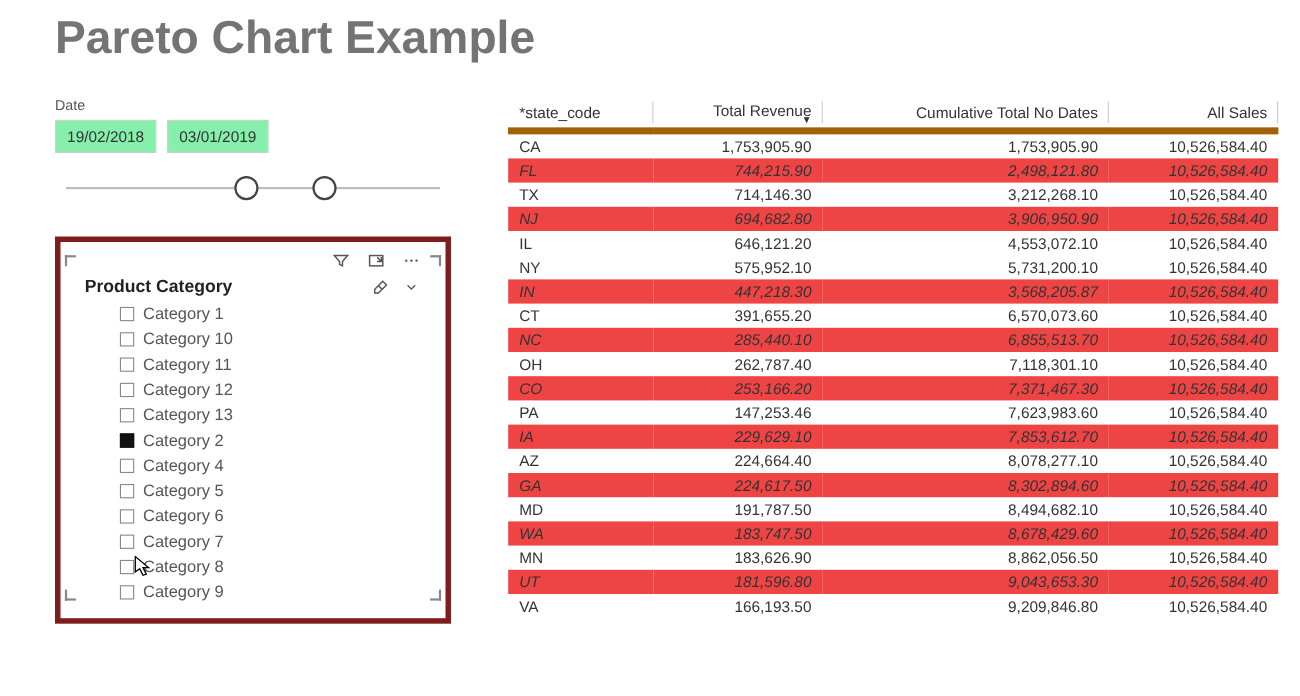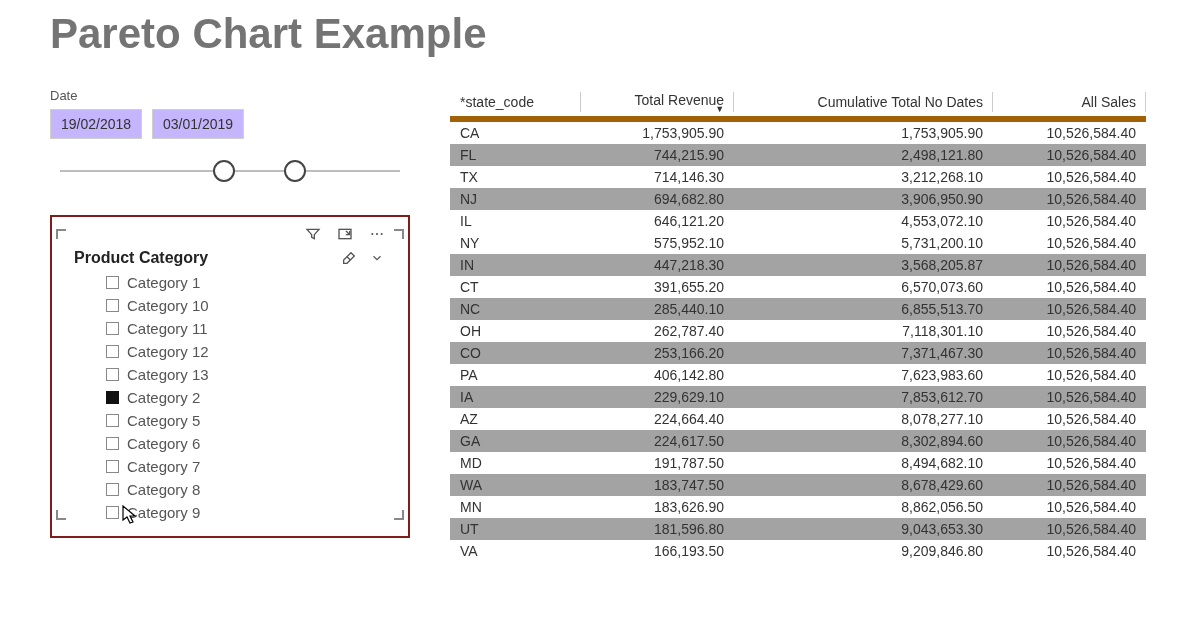--- a/index.html
+++ b/index.html
@@ -7,31 +7,31 @@
     margin: 0;
     padding: 0;
     font-family: "Segoe UI", Arial, sans-serif;
     background: #ffffff;
     color: #333;
     width: 1182px;
     height: 633px;
     overflow: hidden;
   }
   .page {
-    padding: 0 36px 20px 50px;
+    padding: 0 20px 20px 50px;
   }
   .title {
     font-size: 42px;
     font-weight: 600;
     color: #747474;
     margin: 10px 0 30px 0;
   }
   .content {
     display: flex;
-    gap: 40px;
+    gap: 52px;
     align-items: flex-start;
   }
   .left-col {
     width: 360px;
     flex: 0 0 auto;
   }
   .date-label {
     font-size: 13px;
     color: #555;
     margin-bottom: 6px;
@@ -39,21 +39,21 @@
   .date-inputs {
     display: flex;
     gap: 10px;
     margin-bottom: 18px;
   }
   .date-box {
     border: 1px solid #d0d0d0;
     padding: 6px 10px;
     font-size: 14px;
     color: #333;
-    background: #c4b5fd;
+    background: #86efac;
     width: 92px;
   }
   .slider-wrap {
     position: relative;
     height: 28px;
     margin: 0 10px 30px 10px;
   }
   .slider-track {
     position: absolute;
     top: 13px;
@@ -65,21 +65,21 @@
   .slider-handle {
     position: absolute;
     top: 3px;
     width: 22px;
     height: 22px;
     border-radius: 50%;
     background: #fff;
     border: 2.5px solid #444;
   }
   .slicer {
-    border: 2px solid #7f1d1d;
+    border: 5px solid #7f1d1d;
     position: relative;
     padding: 8px 0 12px 0;
   }
   .slicer-inner {
     position: relative;
   }
   .corner {
     position: absolute;
     width: 14px;
     height: 14px;
@@ -192,21 +192,22 @@
     display: block;
     line-height: 6px;
     color: #333;
     margin-top: -2px;
   }
   .tbl td {
     padding: 3px 10px;
     white-space: nowrap;
   }
   .tbl tbody tr.alt td {
-    background: #a3a3a3;
+    background: #ef4444;
+    font-style: italic;
   }
   .cursor {
     position: absolute;
     pointer-events: none;
     z-index: 1000;
   }
 </style>
 </head>
 <body>
 
@@ -288,20 +289,24 @@
                 <span class="cb"></span>
                 <span>Category 12</span>
               </div>
               <div class="slicer-item">
                 <span class="cb"></span>
                 <span>Category 13</span>
               </div>
               <div class="slicer-item">
                 <span class="cb checked"></span>
                 <span>Category 2</span>
+              </div>
+              <div class="slicer-item">
+                <span class="cb"></span>
+                <span>Category 4</span>
               </div>
               <div class="slicer-item">
                 <span class="cb"></span>
                 <span>Category 5</span>
               </div>
               <div class="slicer-item">
                 <span class="cb"></span>
                 <span>Category 6</span>
               </div>
               <div class="slicer-item">
@@ -406,21 +411,21 @@
               <td class="num">10,526,584.40</td>
             </tr>
             <tr class="alt">
               <td>CO</td>
               <td class="num">253,166.20</td>
               <td class="num">7,371,467.30</td>
               <td class="num">10,526,584.40</td>
             </tr>
             <tr>
               <td>PA</td>
-              <td class="num">406,142.80</td>
+              <td class="num">147,253.46</td>
               <td class="num">7,623,983.60</td>
               <td class="num">10,526,584.40</td>
             </tr>
             <tr class="alt">
               <td>IA</td>
               <td class="num">229,629.10</td>
               <td class="num">7,853,612.70</td>
               <td class="num">10,526,584.40</td>
             </tr>
             <tr>

